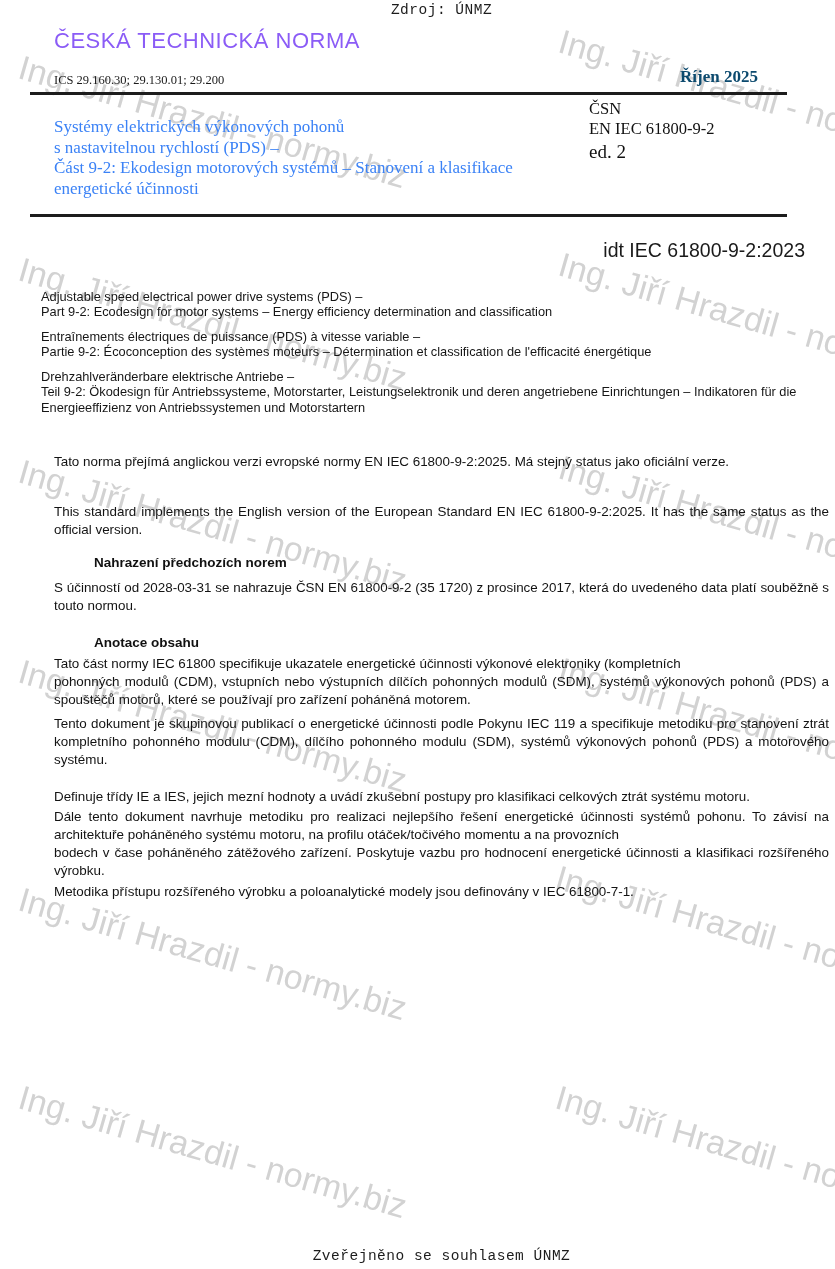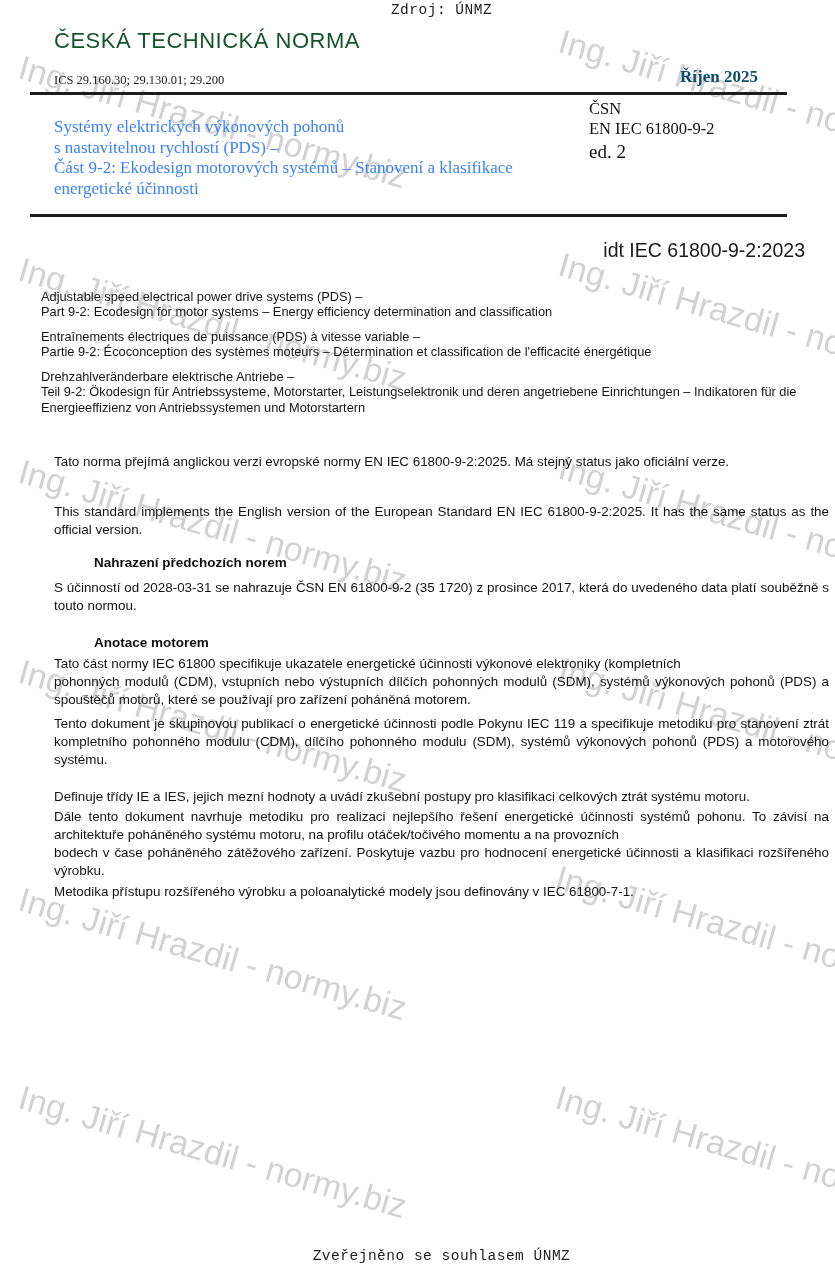--- a/index.html
+++ b/index.html
@@ -19,21 +19,21 @@
   
   .blk { position:absolute; z-index:1;padding-left:24px; }
   .mono-line {
     left:0; width:100%; text-align:center;
     font-family:"Liberation Mono", monospace;
     font-size:14.5px; color:#1c1c1c; letter-spacing:0.5px;
   }
   .org-title {
     top:28px; left:30px;
     font-family:"Liberation Sans", sans-serif;
-    font-size:22px; letter-spacing:0.5px; color:#14532d;
+    font-size:22px; letter-spacing:0.5px; color:#8b5cf6;
   }
   .ics {
     top:73px; left:30px;
     font-family:"Liberation Serif", serif; font-size:12.5px; color:#1a1a1a;
   }
   .date {
     top:67px; right:77px;
     font-family:"Liberation Serif", serif; font-weight:bold;
     font-size:17px; color:#0c4a6e;
   }
@@ -127,21 +127,21 @@
 Partie 9-2: Écoconception des systèmes moteurs – Détermination et classification de l'efficacité énergétique</div>
   <div class="blk lang lang-de">Drehzahlveränderbare elektrische Antriebe –
 Teil 9-2: Ökodesign für Antriebssysteme, Motorstarter, Leistungselektronik und deren angetriebene Einrichtungen – Indikatoren für die Energieeffizienz von Antriebssystemen und Motorstartern</div>
 
   <div class="blk body-text endor-cz">Tato norma přejímá anglickou verzi evropské normy EN IEC 61800-9-2:2025. Má stejný status jako oficiální verze.</div>
   <div class="blk body-text justify endor-en">This standard implements the English version of the European Standard EN IEC 61800-9-2:2025. It has the same status as the official version.</div>
 
   <div class="blk head h-replace">Nahrazení předchozích norem</div>
   <div class="blk body-text justify replace-text">S účinností od 2028-03-31 se nahrazuje ČSN EN 61800-9-2 (35 1720) z prosince 2017, která do uvedeného data platí souběžně s touto normou.</div>
 
-  <div class="blk head h-annot">Anotace motorem</div>
+  <div class="blk head h-annot">Anotace obsahu</div>
   <div class="blk body-text justify p1">Tato část normy IEC 61800 specifikuje ukazatele energetické účinnosti výkonové elektroniky (kompletních
 pohonných modulů (CDM), vstupních nebo výstupních dílčích pohonných modulů (SDM), systémů výkonových pohonů (PDS) a spouštěčů motorů, které se používají pro zařízení poháněná motorem.</div>
   <div class="blk body-text justify p2">Tento dokument je skupinovou publikací o energetické účinnosti podle Pokynu IEC 119 a specifikuje metodiku pro stanovení ztrát kompletního pohonného modulu (CDM), dílčího pohonného modulu (SDM), systémů výkonových pohonů (PDS) a motorového systému.</div>
   <div class="blk body-text justify p4">Dále tento dokument navrhuje metodiku pro realizaci nejlepšího řešení energetické účinnosti systémů pohonu. To závisí na architektuře poháněného systému motoru, na profilu otáček/točivého momentu a na provozních
 bodech v čase poháněného zátěžového zařízení. Poskytuje vazbu pro hodnocení energetické účinnosti a klasifikaci rozšířeného výrobku.</div>
   <div class="blk body-text p3">Definuje třídy IE a IES, jejich mezní hodnoty a uvádí zkušební postupy pro klasifikaci celkových ztrát systému motoru.</div>
   <div class="blk body-text p5">Metodika přístupu rozšířeného výrobku a poloanalytické modely jsou definovány v IEC 61800-7-1.</div>
 
   <div class="blk mono-line footer-line">Zveřejněno se souhlasem ÚNMZ</div>
 

